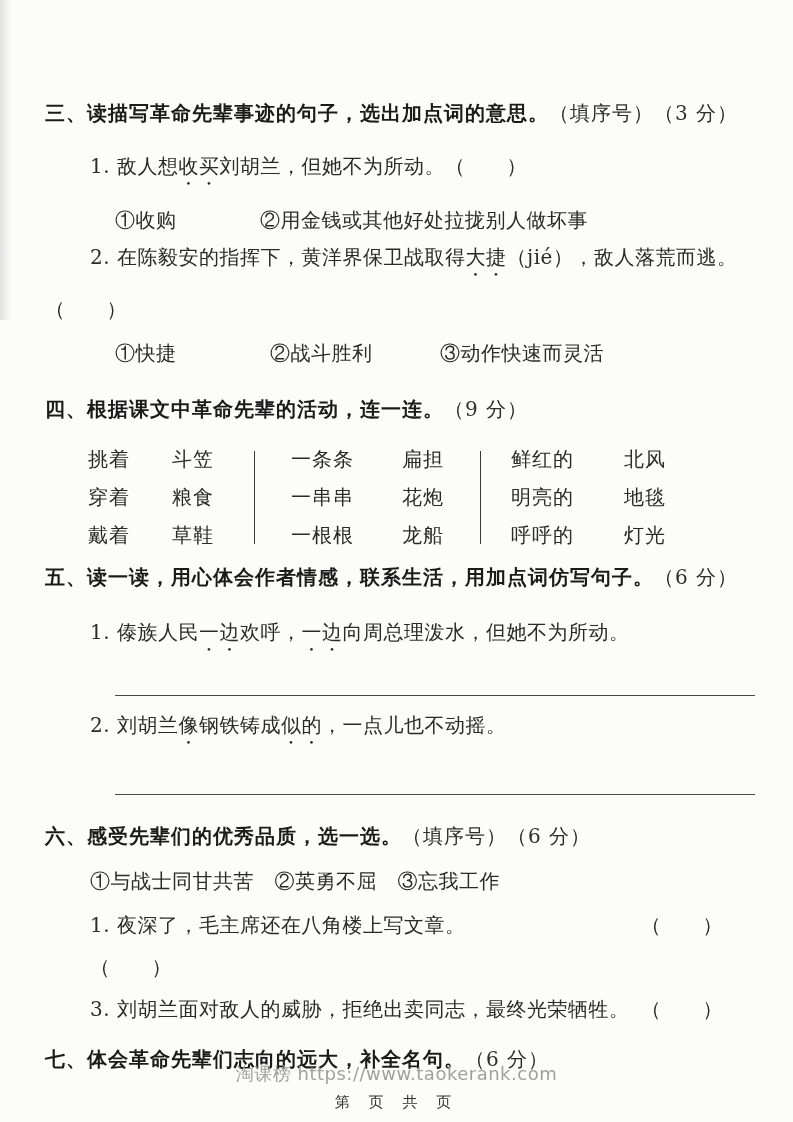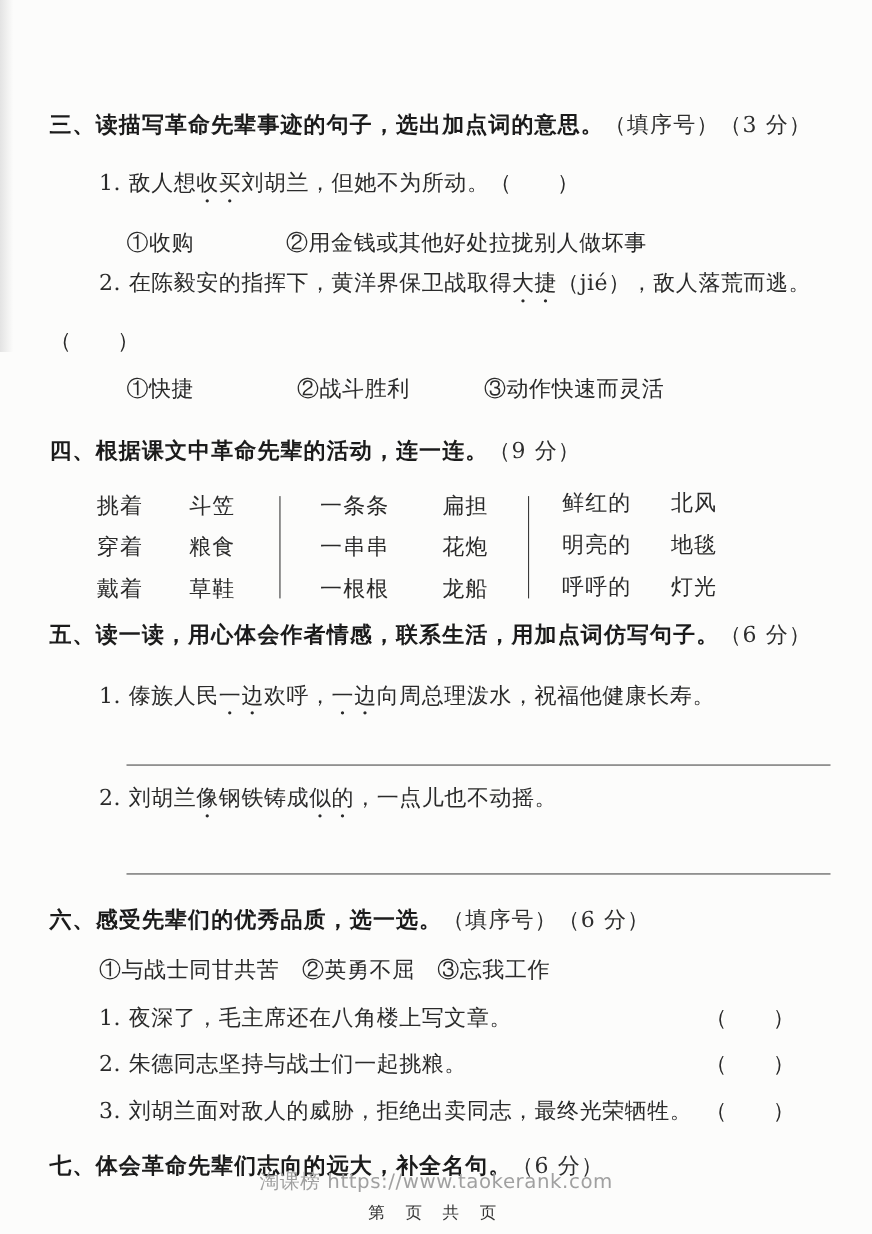--- a/index.html
+++ b/index.html
@@ -164,40 +164,40 @@
         </div>
         <div class="mcol">
           <span class="mcell">扁担</span>
           <span class="mcell">花炮</span>
           <span class="mcell">龙船</span>
         </div>
       </div>
 
       <div class="vdivider" style="margin-left:36px;"></div>
 
-      <div class="match-group" style="column-gap:36px; display:flex; margin-left:30px;font-family:Liberation Mono, monospace;">
+      <div class="match-group" style="column-gap:50px; display:flex; margin-left:30px;">
         <div class="mcol">
           <span class="mcell">鲜红的</span>
           <span class="mcell">明亮的</span>
           <span class="mcell">呼呼的</span>
         </div>
         <div class="mcol">
           <span class="mcell">北风</span>
           <span class="mcell">地毯</span>
           <span class="mcell">灯光</span>
         </div>
       </div>
     </div>
 
     <div class="sec-header mt38">
       <span>五、</span><span>读一读，用心体会作者情感，联系生活，用加点词仿写句子。</span><span class="sec-meta">（6 分）</span>
     </div>
 
     <div class="bodyline indent1 mt28">
-      <span>1. 傣族人民</span><span class="dot">一边</span><span>欢呼，</span><span class="dot">一边</span><span>向周总理泼水，祝福他健康长寿。</span>
+      <span>1. 傣族人民</span><span class="dot">一边</span><span>欢呼，</span><span class="dot">一边</span><span>向周总理泼水，但她不为所动。</span>
     </div>
 
     <div class="answer-line mt40"></div>
 
     <div class="bodyline indent1 mt20">
       <span>2. 刘胡兰</span><span class="dot">像</span><span>钢铁铸成</span><span class="dot">似的</span><span>，一点儿也不动摇。</span>
     </div>
 
     <div class="answer-line mt46"></div>
 
@@ -206,21 +206,20 @@
     </div>
 
     <div class="bodyline indent1 mt18">①与战士同甘共苦　②英勇不屈　③忘我工作</div>
 
     <div class="bodyline indent1 mt18 qrow">
       <span>1. 夜深了，毛主席还在八角楼上写文章。</span>
       <span class="paren">（　　）</span>
     </div>
 
     <div class="bodyline indent1 mt16 qrow">
-      <span>2. 朱德同志坚持与战士们一起挑粮。</span>
       <span class="paren">（　　）</span>
     </div>
 
     <div class="bodyline indent1 mt16 qrow">
       <span>3. 刘胡兰面对敌人的威胁，拒绝出卖同志，最终光荣牺牲。</span>
       <span class="paren">（　　）</span>
     </div>
 
     <div class="sec-header mt24">
       <span>七、</span><span>体会革命先辈们志向的远大，补全名句。</span><span class="sec-meta">（6 分）</span>

